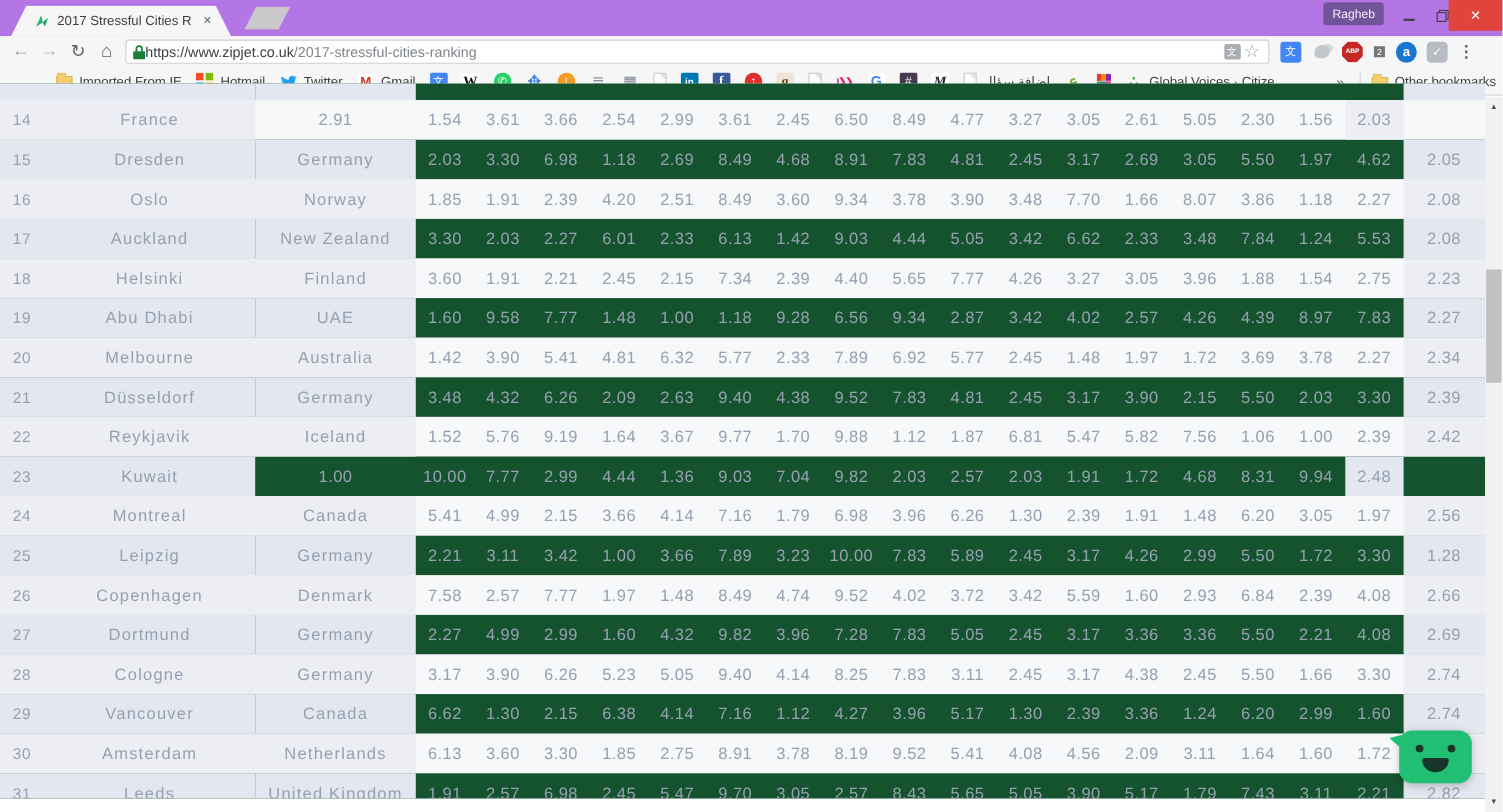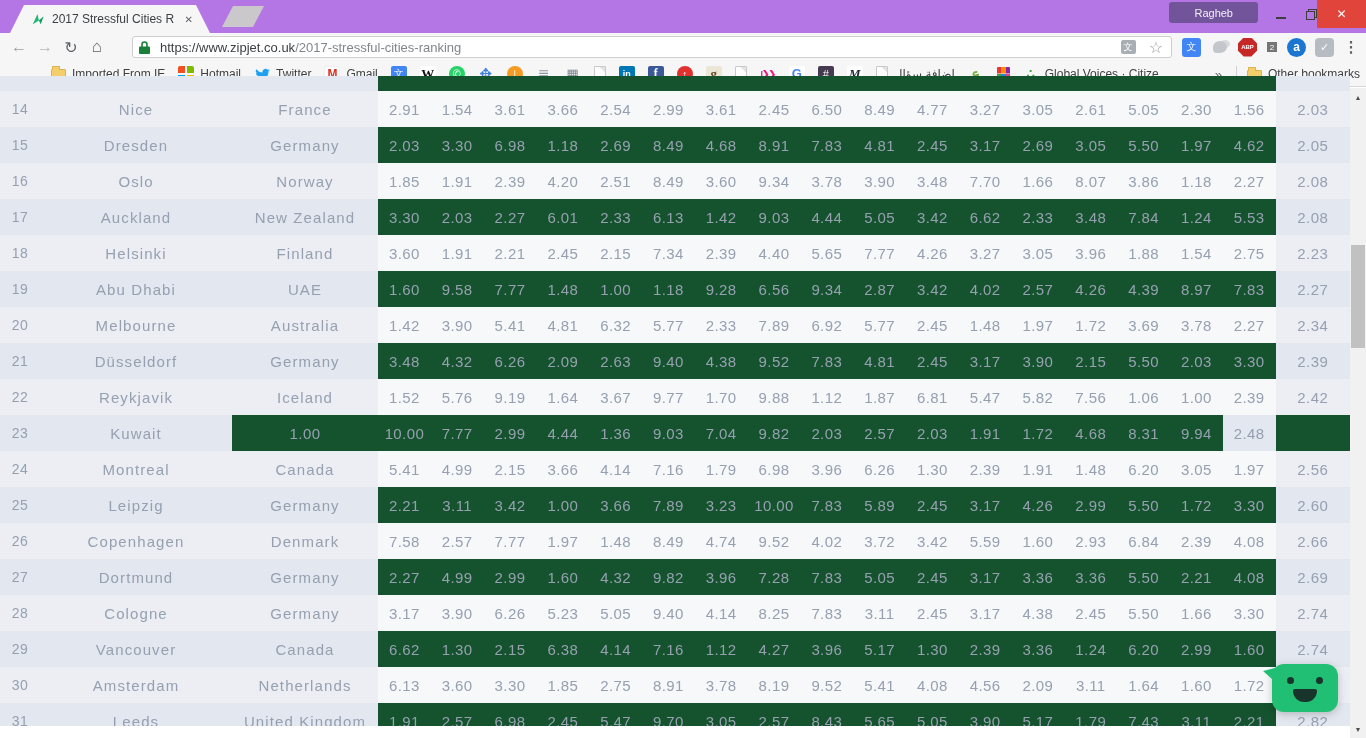--- a/index.html
+++ b/index.html
@@ -9,40 +9,40 @@
   .titlebar { position:relative; height:33px; background:#b476e4; }
   .tab { position:absolute; left:10px; top:5px; width:200px; height:28px; background:#f6f6f7;
          clip-path:polygon(14px 0, 186px 0, 200px 28px, 0 28px);
          display:flex; align-items:center; padding:0 14px 0 20px; gap:7px; }
   .tab-title { font-size:12px; color:#3c4043; white-space:nowrap; overflow:hidden; width:132px; }
   .tab-close { width:16px; height:16px; display:flex; align-items:center; justify-content:center; color:#5f6368; font-size:10px; }
   .tab-close::before { content:"\2715"; }
   .newtab-btn { position:absolute; left:222px; top:6px; width:42px; height:21px; background:#cbc8cc;
                 clip-path:polygon(11px 0, 42px 0, 31px 21px, 0 21px); }
   .user-badge { position:absolute; right:108px; top:2px; height:21px; background:#72549a; border-radius:3px;
-                color:#f3eefb; font-size:11px; display:flex; align-items:center; padding:0 25px; }
+                color:#f3eefb; font-size:11px; display:flex; align-items:center; padding:0 8px; }
   .win-btn { position:absolute; top:0; height:28px; display:flex; align-items:center; justify-content:center; }
   .win-min { right:70px; width:30px; }
   .win-min i { display:block; width:10px; height:2px; background:#3e3e3e; margin-top:8px; }
   .win-max { right:40px; width:30px; }
   .win-max i { position:relative; display:block; width:11px; height:11px; }
   .win-max i::before { content:""; position:absolute; right:0; top:0; width:7px; height:7px; border:1px solid #3e3e3e; }
   .win-max i::after  { content:""; position:absolute; left:0; bottom:0; width:7px; height:7px; border:1px solid #3e3e3e; background:#b476e4; }
   .win-close { right:0; width:49px; background:#e1443b; color:#fff; font-size:12px; }
   .win-close::before { content:"\2715"; }
 
   
   .toolbar { position:relative; height:28px; background:#f6f6f7; display:flex; align-items:center; padding:0 6px; }
   .nav-ic { width:26px; height:24px; display:flex; align-items:center; justify-content:center; font-size:16px; }
   .i-back::before { content:"\2190"; color:#9aa0a6; }
   .i-fwd::before { content:"\2192"; color:#b3b8bd; }
   .i-reload::before { content:"\21BB"; color:#5f6368; }
   .i-home::before { content:"\2302"; color:#5f6368; font-size:17px; }
   .urlbar { flex:none; width:1040px; height:22px; background:#fff; border:1px solid #cfcfcf; border-radius:3px;
-            margin-left:22px; display:flex; align-items:center; padding:0 6px; gap:10px; }
+            margin-left:4px; display:flex; align-items:center; padding:0 6px; gap:0; }
   .url-text { flex:1; font-size:13px; white-space:nowrap; overflow:hidden; color:#3c4043; }
   .url-text .path { color:#80868b; }
   .url-mini { width:18px; height:16px; display:flex; align-items:center; justify-content:center; }
   .i-pagetrans { background:#a9aeb4; border-radius:2px; width:15px; height:14px; color:#fff; font-size:9px; display:flex; align-items:center; justify-content:center; }
   .i-pagetrans::before { content:"\6587"; }
   .i-star::before { content:"\2606"; color:#9aa0a6; font-size:16px; }
   .ext-area { display:flex; align-items:center; gap:9px; margin-left:10px; }
   .ext { width:19px; height:19px; display:flex; align-items:center; justify-content:center; position:relative; }
   .ext-trans { background:#4285f4; border-radius:3px; color:#fff; font-size:10px; }
   .ext-trans::before { content:"\6587"; }
@@ -314,21 +314,20 @@
       <span class="cell c-num"></span>
       <span class="cell c-num"></span>
       <span class="cell c-num"></span>
       <span class="cell c-num"></span>
       <span class="cell c-num"></span>
       <span class="cell c-num"></span>
       <span class="cell c-num tint"></span>
     </div>
     <div class="trow row-light">
       <span class="cell c-rank tint">14</span>
-      <span class="cell c-city tint">Nice</span>
       <span class="cell c-country tint">France</span>
       <span class="cell c-num">2.91</span>
       <span class="cell c-num">1.54</span>
       <span class="cell c-num">3.61</span>
       <span class="cell c-num">3.66</span>
       <span class="cell c-num">2.54</span>
       <span class="cell c-num">2.99</span>
       <span class="cell c-num">3.61</span>
       <span class="cell c-num">2.45</span>
       <span class="cell c-num">6.50</span>
@@ -585,21 +584,21 @@
       <span class="cell c-num">10.00</span>
       <span class="cell c-num">7.83</span>
       <span class="cell c-num">5.89</span>
       <span class="cell c-num">2.45</span>
       <span class="cell c-num">3.17</span>
       <span class="cell c-num">4.26</span>
       <span class="cell c-num">2.99</span>
       <span class="cell c-num">5.50</span>
       <span class="cell c-num">1.72</span>
       <span class="cell c-num">3.30</span>
-      <span class="cell c-num tint">2.60</span>
+      <span class="cell c-num tint">1.28</span>
     </div>
     <div class="trow row-light">
       <span class="cell c-rank tint">26</span>
       <span class="cell c-city tint">Copenhagen</span>
       <span class="cell c-country tint">Denmark</span>
       <span class="cell c-num">7.58</span>
       <span class="cell c-num">2.57</span>
       <span class="cell c-num">7.77</span>
       <span class="cell c-num">1.97</span>
       <span class="cell c-num">1.48</span>

